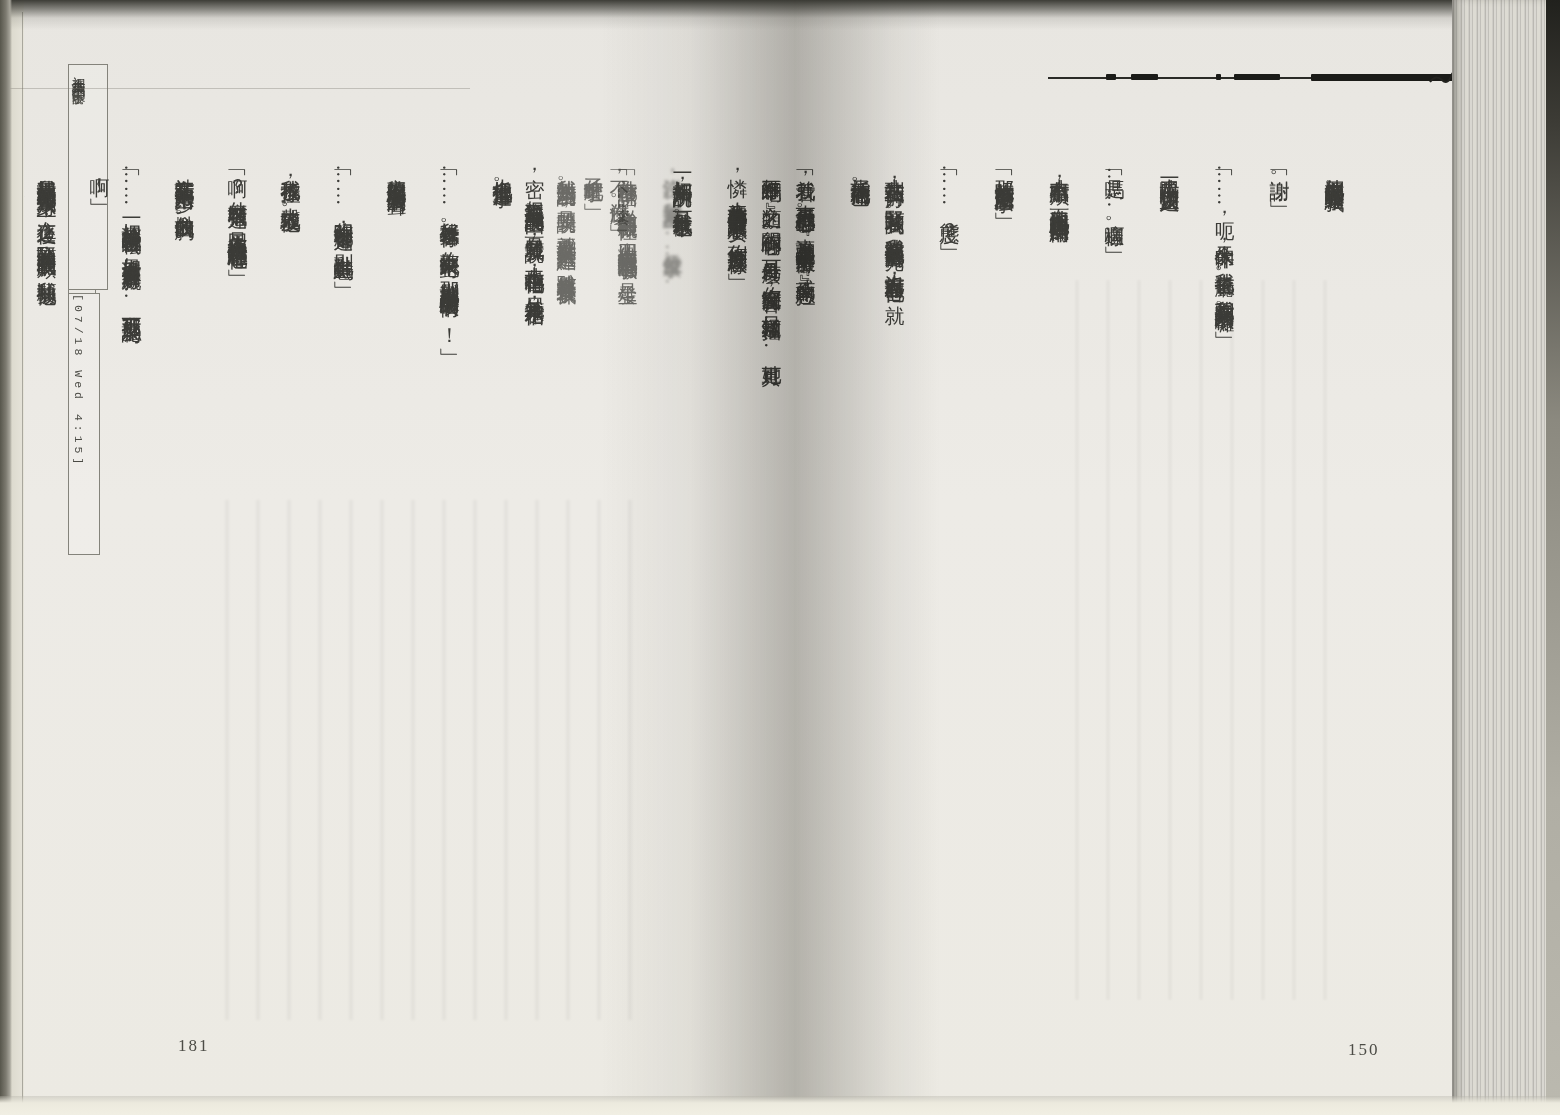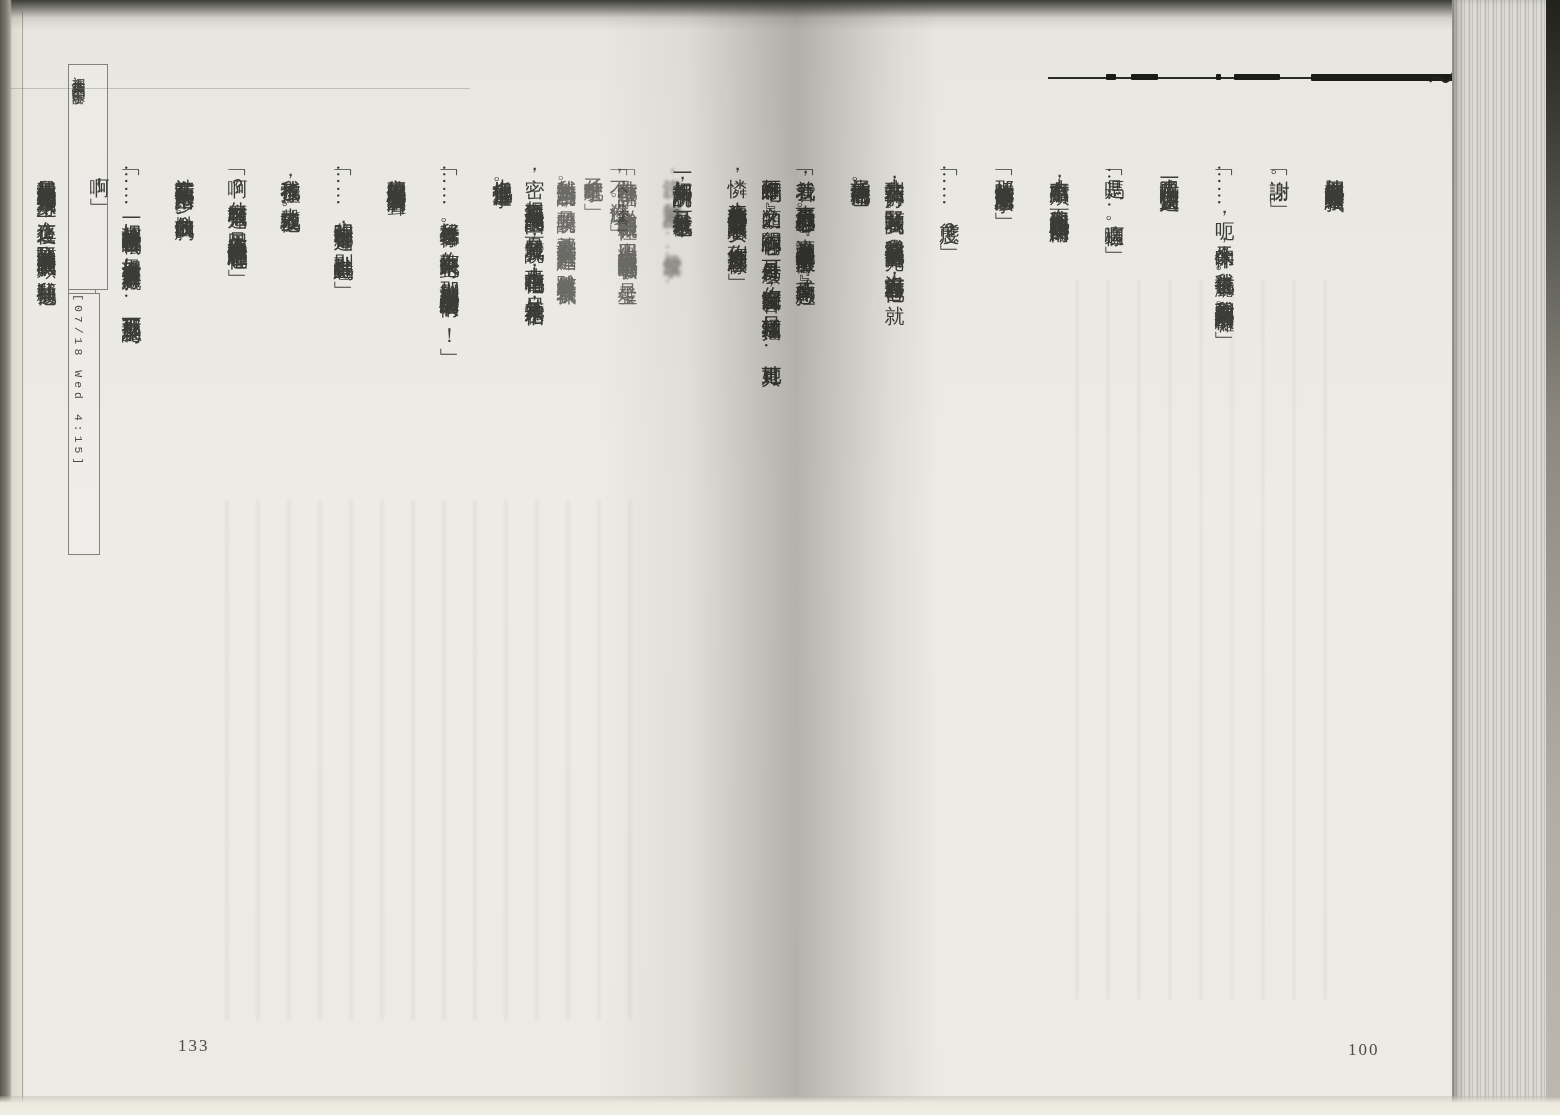--- a/index.html
+++ b/index.html
@@ -102,41 +102,41 @@
       <p class="indent">夜裡的高田馬場響徹著十八的叫聲。</p>
       <p class="indent">「……你明明什麼都不知道，別亂出主意好嗎！」</p>
       <p class="indent">我也按捺不住，大聲地反駁他。</p>
       <p class="indent">「啊？什麼叫我不知道？是因為你這小子把事情都憋在心裡吧！」</p>
       <p class="indent">站在我正前方的十八踏出一步，揪住我的胸口。</p>
       <p class="indent">「……把一切都說出來就會輕鬆嗎！如果這世界有這麼簡單就好了……我可不那麼認為</p>
       <p class="">啊！」</p>
       <p class="indent">我把最近累積的壓力都發洩到十八身上。在這之後，堅硬的拳頭直擊我的臉頰，我順勢被他</p>
       <p class="">打到一屁股坐在馬路上。</p>
     </div>
-  <div class="pagenum pn-left">133</div>
+  <div class="pagenum pn-left">181</div>
 
   <div class="vtext rp-text">
       <p class="indent">他把買來的罐裝咖啡遞給我。</p>
       <p class="indent">「謝謝。」</p>
       <p class="indent">「……呃，今天的午休，我也去餐廳了。我看到你跟未來的樣子囉。」</p>
       <p class="indent">十八喝了一口咖啡後切入正題。</p>
       <p class="indent">「是嗎……這樣啊。」</p>
       <p class="indent">十八有點不耐煩，而他也不想隱瞞自己焦躁的情緒。</p>
       <p class="indent">「那時候你的態度是怎麼回事？」</p>
       <p class="indent">「……態度？」</p>
       <p class="indent">十八站到我正前方，緊緊盯著我問。我並沒有回應他嚴苛的目光，也沒有顧左右而言他，就</p>
       <p class="">指示任憑他擺布而已。</p>
       <p class="indent">「就我看，未來可是很擔心你耶。一直說『朝乃先生是不是身體不舒服？』或『今天的蔥拉</p>
       <p class="">麵不好吃嗎？』之類的，很關心你啊。可是為什麼？你完全沒有回答，只知道猛搖頭……她真可</p>
       <p class="">憐，未來為此望著你的表情可說是愈來愈不安了。你到底打算怎麼樣？」</p>
       <p class="indent">一切都如十八所說的，可是我什麼也做不了。</p>
       <p class="indent dim">「為什麼都不說話？從之前你的樣子就很怪。上週四你帶未來去酒吧她也沒有唱歌，是發生</p>
       <p class=" dim">了什麼事吧？」</p>
     </div>
-  <div class="pagenum pn-right">100</div>
+  <div class="pagenum pn-right">150</div>
 
   <div class="gutter"></div>
 
   <div class="left-margin-strip"></div>
   <div class="page-edge-line"></div>
   <div class="crease-line"></div>
   <div class="top-band"></div>
   <div class="top-line"></div>
   <div class="dash d1"></div>
   <div class="dash d2"></div>

